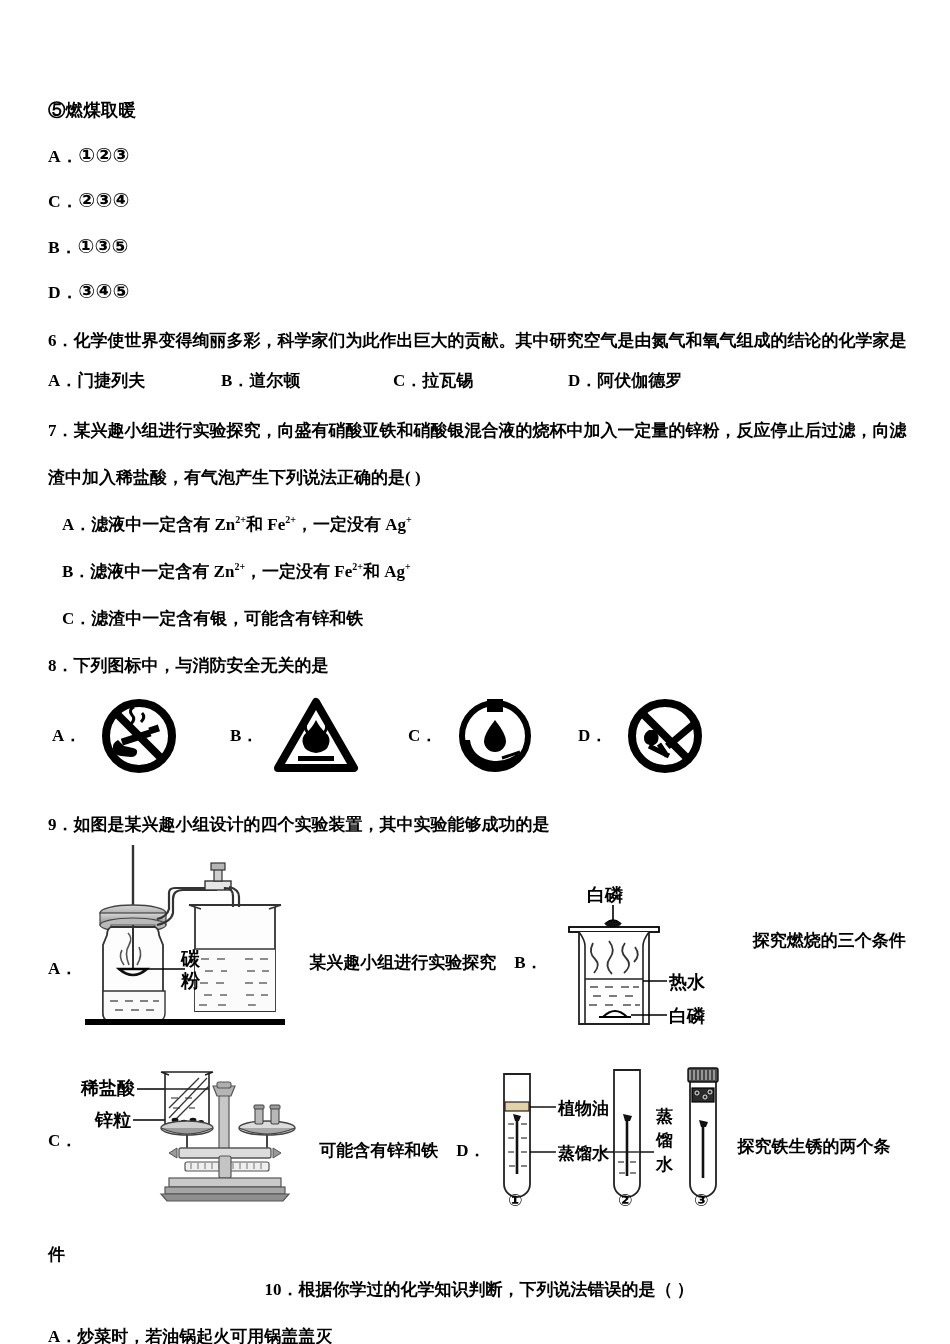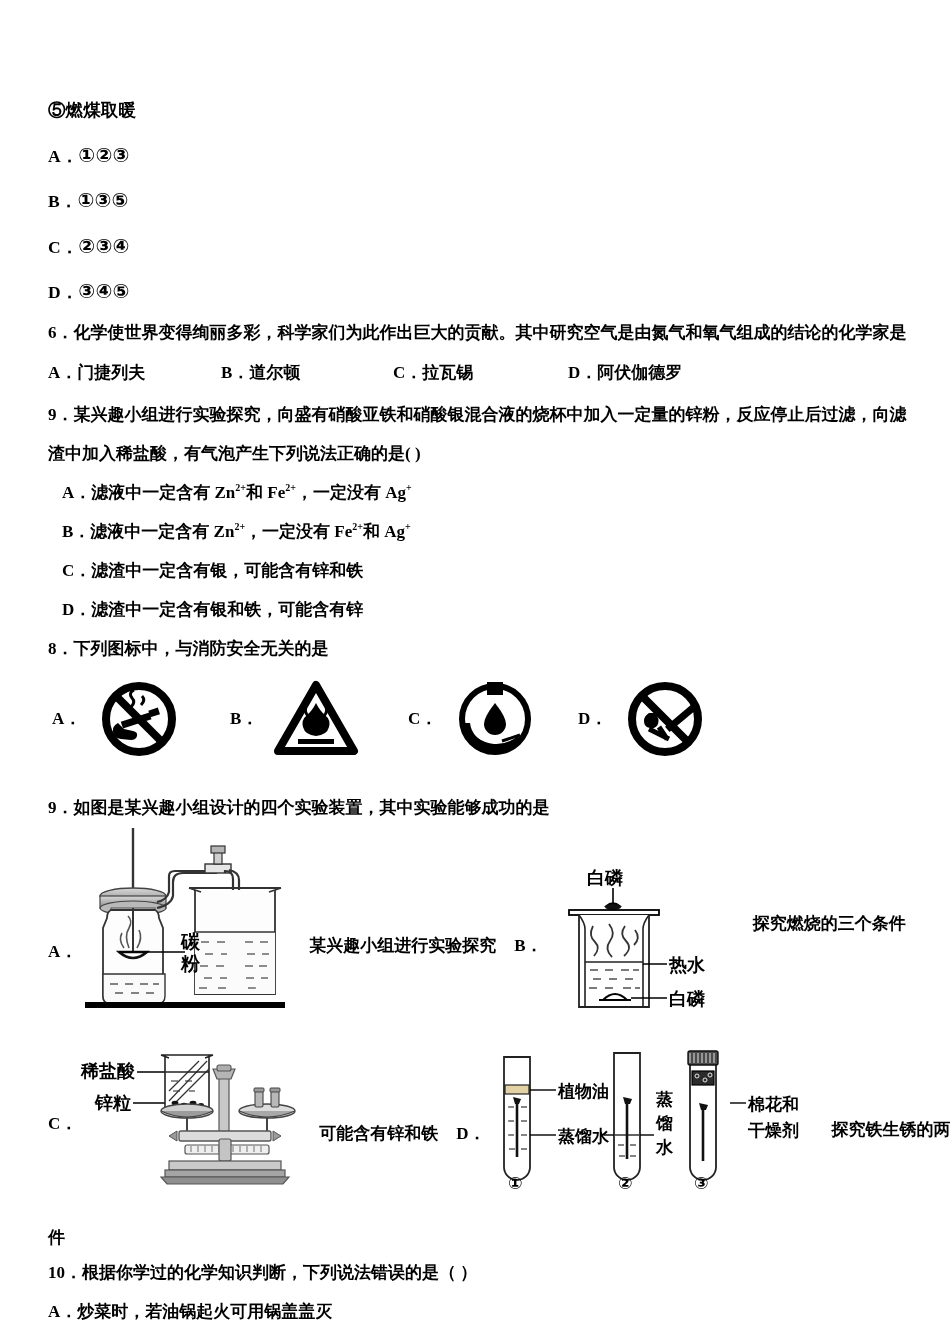--- a/index.html
+++ b/index.html
@@ -38,23 +38,23 @@
     line-height: 1.0;
     white-space: nowrap;
   }
   .opt-label {
     font-family: "Liberation Serif", serif;
     font-weight: bold;
   }
   .circ { font-family: "DejaVu Sans", sans-serif; font-size: 20px; }
 
   .row-gap-25 { margin-top: 25px; }
-  .row-gap-22 { margin-top: 22px; }
+  .row-gap-22 { margin-top: 30px; }
   .row-gap-20 { margin-top: 20px; }
-  .row-gap-18 { margin-top: 18px; }
+  .row-gap-18 { margin-top: 18px; text-align: center; }
 
   sup { font-size: 10px; vertical-align: super; line-height: 0; }
 
   
   .opt-row { display: flex; font-size: 17px; font-weight: bold; white-space: nowrap; }
   .opt-row > div { }
 
   
   .icon-row {
     display: flex;
@@ -79,24 +79,24 @@
 <body>
 
 <div class="page">
 
   <div class="line">⑤燃煤取暖</div>
 
   <div class="line row-gap-25">
     <span class="opt-label">A．</span><span class="circ">①②③</span>
   </div>
   <div class="line row-gap-25">
+    <span class="opt-label">C．</span><span class="circ">②③④</span>
+  </div>
+  <div class="line row-gap-25">
     <span class="opt-label">B．</span><span class="circ">①③⑤</span>
-  </div>
-  <div class="line row-gap-25">
-    <span class="opt-label">C．</span><span class="circ">②③④</span>
   </div>
   <div class="line row-gap-25">
     <span class="opt-label">D．</span><span class="circ">③④⑤</span>
   </div>
 
   <div class="qline row-gap-22">6．化学使世界变得绚丽多彩，科学家们为此作出巨大的贡献。其中研究空气是由氮气和氧气组成的结论的化学家是</div>
 
   <div class="opt-row row-gap-20">
     <div style="width:173px">
       <span>A．</span><span>门捷列夫</span>
@@ -105,38 +105,35 @@
       <span>B．</span><span>道尔顿</span>
     </div>
     <div style="width:175px">
       <span>C．</span><span>拉瓦锡</span>
     </div>
     <div>
       <span>D．</span><span>阿伏伽德罗</span>
     </div>
   </div>
 
-  <div class="qline row-gap-22">9．某兴趣小组进行实验探究，向盛有硝酸亚铁和硝酸银混合液的烧杯中加入一定量的锌粉，反应停止后过滤，向滤</div>
+  <div class="qline row-gap-22">7．某兴趣小组进行实验探究，向盛有硝酸亚铁和硝酸银混合液的烧杯中加入一定量的锌粉，反应停止后过滤，向滤</div>
   <div class="qline row-gap-22">渣中加入稀盐酸，有气泡产生下列说法正确的是(      )</div>
 
   <div class="qline row-gap-22" style="padding-left:14px">
     <span>A．</span><span>滤液中一定含有 Zn</span><sup>2+</sup><span>和 Fe</span><sup>2+</sup><span>，一定没有 Ag</span><sup>+</sup>
   </div>
 
   <div class="qline row-gap-22" style="padding-left:14px">
     <span>B．</span><span>滤液中一定含有 Zn</span><sup>2+</sup><span>，一定没有 Fe</span><sup>2+</sup><span>和 Ag</span><sup>+</sup>
   </div>
 
   <div class="qline row-gap-22" style="padding-left:14px">
     <span>C．</span><span>滤渣中一定含有银，可能含有锌和铁</span>
   </div>
 
-  <div class="qline row-gap-22" style="padding-left:14px">
-    <span>D．</span><span>滤渣中一定含有银和铁，可能含有锌</span>
-  </div>
 
   <div class="qline row-gap-22">8．下列图标中，与消防安全无关的是</div>
 
   <div class="icon-row">
 
     <div class="icon-cell" style="width:178px">
       <span class="lbl">A．</span>
       <span class="icon-box">
         <svg width="96" height="80" viewBox="0 0 96 80">
           <circle cx="48" cy="40" r="33" fill="none" stroke="#000" stroke-width="8"></circle>
@@ -492,27 +489,20 @@
             <circle cx="211" cy="31" r="2" fill="none"></circle>
           <circle cx="216" cy="26" r="2" fill="none"></circle>
         </g>
 
         <path d="M205 54 l9 2 l-2 5 l-5 0 z" fill="#111"></path>
         <line x1="209" y1="60" x2="209" y2="112" stroke="#111" stroke-width="2.6"></line>
         <text class="cn" x="200" y="140" font-size="17">③</text>
       </svg>
     </span>
 
-    <span class="exp-fig" style="margin-left:-2px; margin-bottom:34px;">
-      <svg width="96" height="62" viewBox="0 0 96 62">
-        <line x1="0" y1="12" x2="16" y2="12" stroke="#000" stroke-width="1.4"></line>
-        <text class="cn" x="18" y="19" font-size="17">棉花和</text>
-        <text class="cn" x="18" y="45" font-size="17">干燥剂</text>
-      </svg>
-    </span>
 
     <span class="exp-cap" style="margin-left:6px; margin-bottom:46px;">探究铁生锈的两个条</span>
   </div>
 
   <div class="qline" style="margin-top:42px;">件</div>
 
   <div class="qline row-gap-18">10．根据你学过的化学知识判断，下列说法错误的是（      ）</div>
   <div class="qline row-gap-22">
     <span>A．</span><span>炒菜时，若油锅起火可用锅盖盖灭</span>
   </div>

